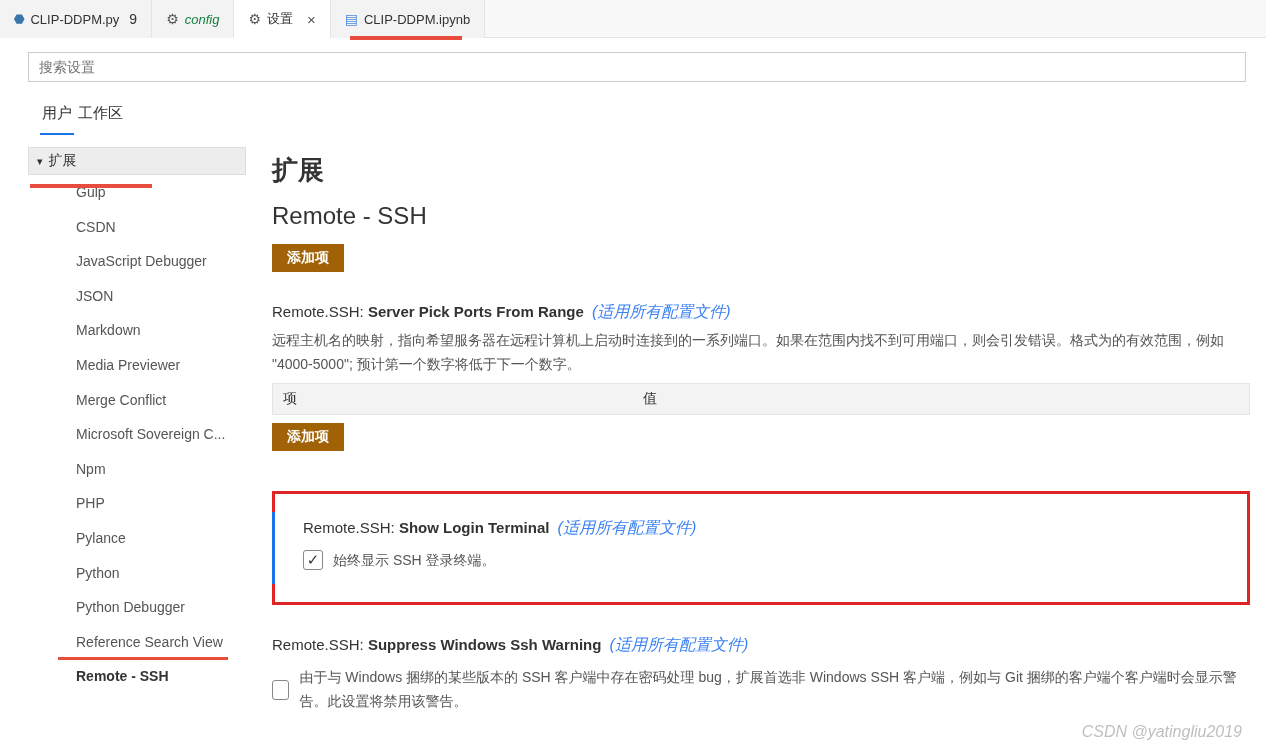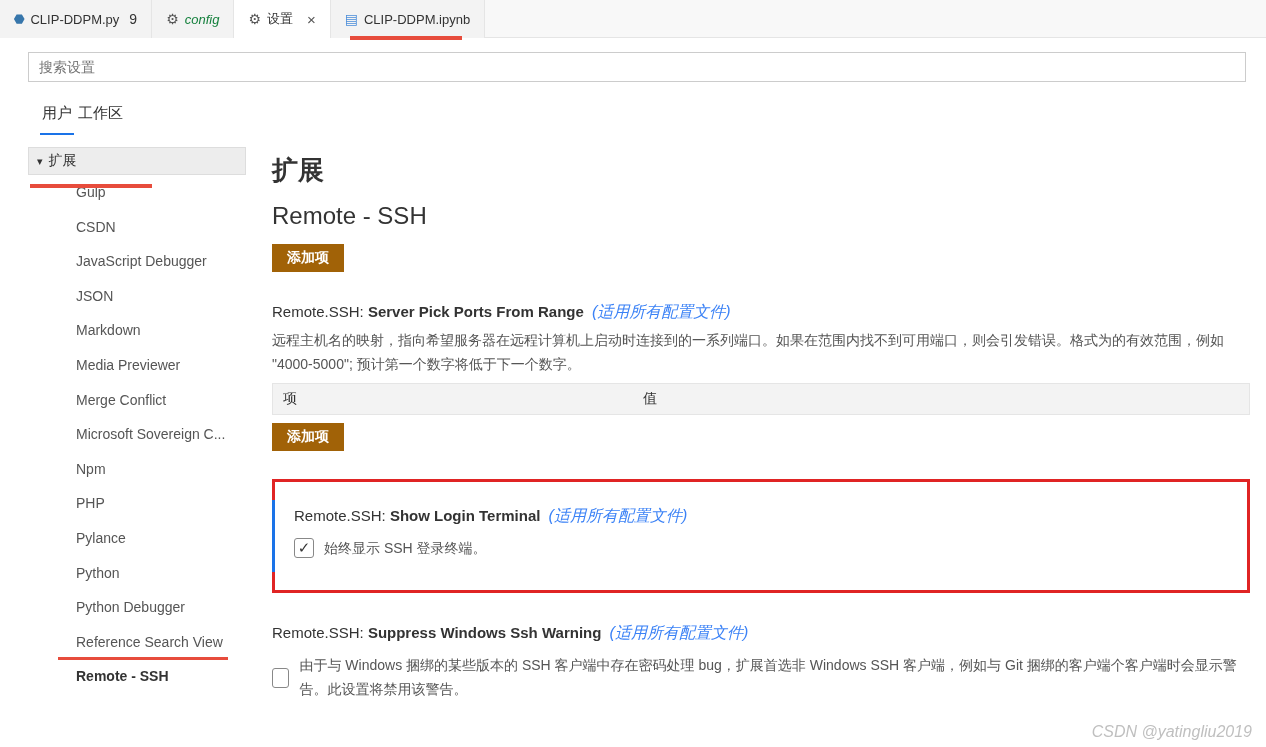--- a/index.html
+++ b/index.html
@@ -32,25 +32,25 @@
 .btn-blue { background: #a16207; color: #fff; border: none; padding: 5px 15px; font-size: 14px; cursor: pointer; font-weight: bold; }
 .setting-block { margin: 30px 0 0 0; }
 .setting-title-row { font-size: 15px; margin-bottom: 6px; }
 .setting-title-row .prefix { color:#333; }
 .setting-title-row .name { font-weight: 700; }
 .setting-title-row .scope-note { color: #3b82f6; font-style: italic; margin-left:4px; font-size:16px;}
 .desc { color: #555; font-size: 14px; line-height: 1.7; margin-bottom:6px; }
 .kv-header { display:flex; background:#f3f3f3; border:1px solid #e5e5e5; padding:6px 10px; margin-top:6px; }
 .kv-header .k { width:360px; }
 .kv-header .v { }
-.highlight-box { border: 3px solid #e02424; padding: 24px 14px 30px 19px; margin-top: 28px; position:relative; }
+.highlight-box { border: 3px solid #e02424; padding: 24px 14px 30px 28px; margin-top: 40px; position:relative; }
 .highlight-box:before { content:""; position:absolute; left:-3px; top:18px; bottom:18px; width:3px; background:#1a73e8; }
 .check-row { display:flex; align-items:center; gap:10px; margin-top:10px; }
 .check-box { width:20px; height:20px; border:1px solid #888; display:flex; align-items:center; justify-content:center; font-size:15px; color:#333; border-radius:3px; }
-.watermark { position:absolute; bottom:6px; right:14px; color:rgba(128,128,128,0.5); font-size:16px; font-style:italic; }
+.watermark { position:absolute; bottom:6px; right:24px; color:rgba(128,128,128,0.5); font-size:16px; font-style:italic; }
 .chevron { font-size:11px; }
 </style>
 </head>
 <body>
 
 <div class="tabs-row">
   <div class="tab">
     <span class="icon-py">⬣</span>
     <span class="label">CLIP-DDPM.py</span>
     <span class="mod">9</span>

